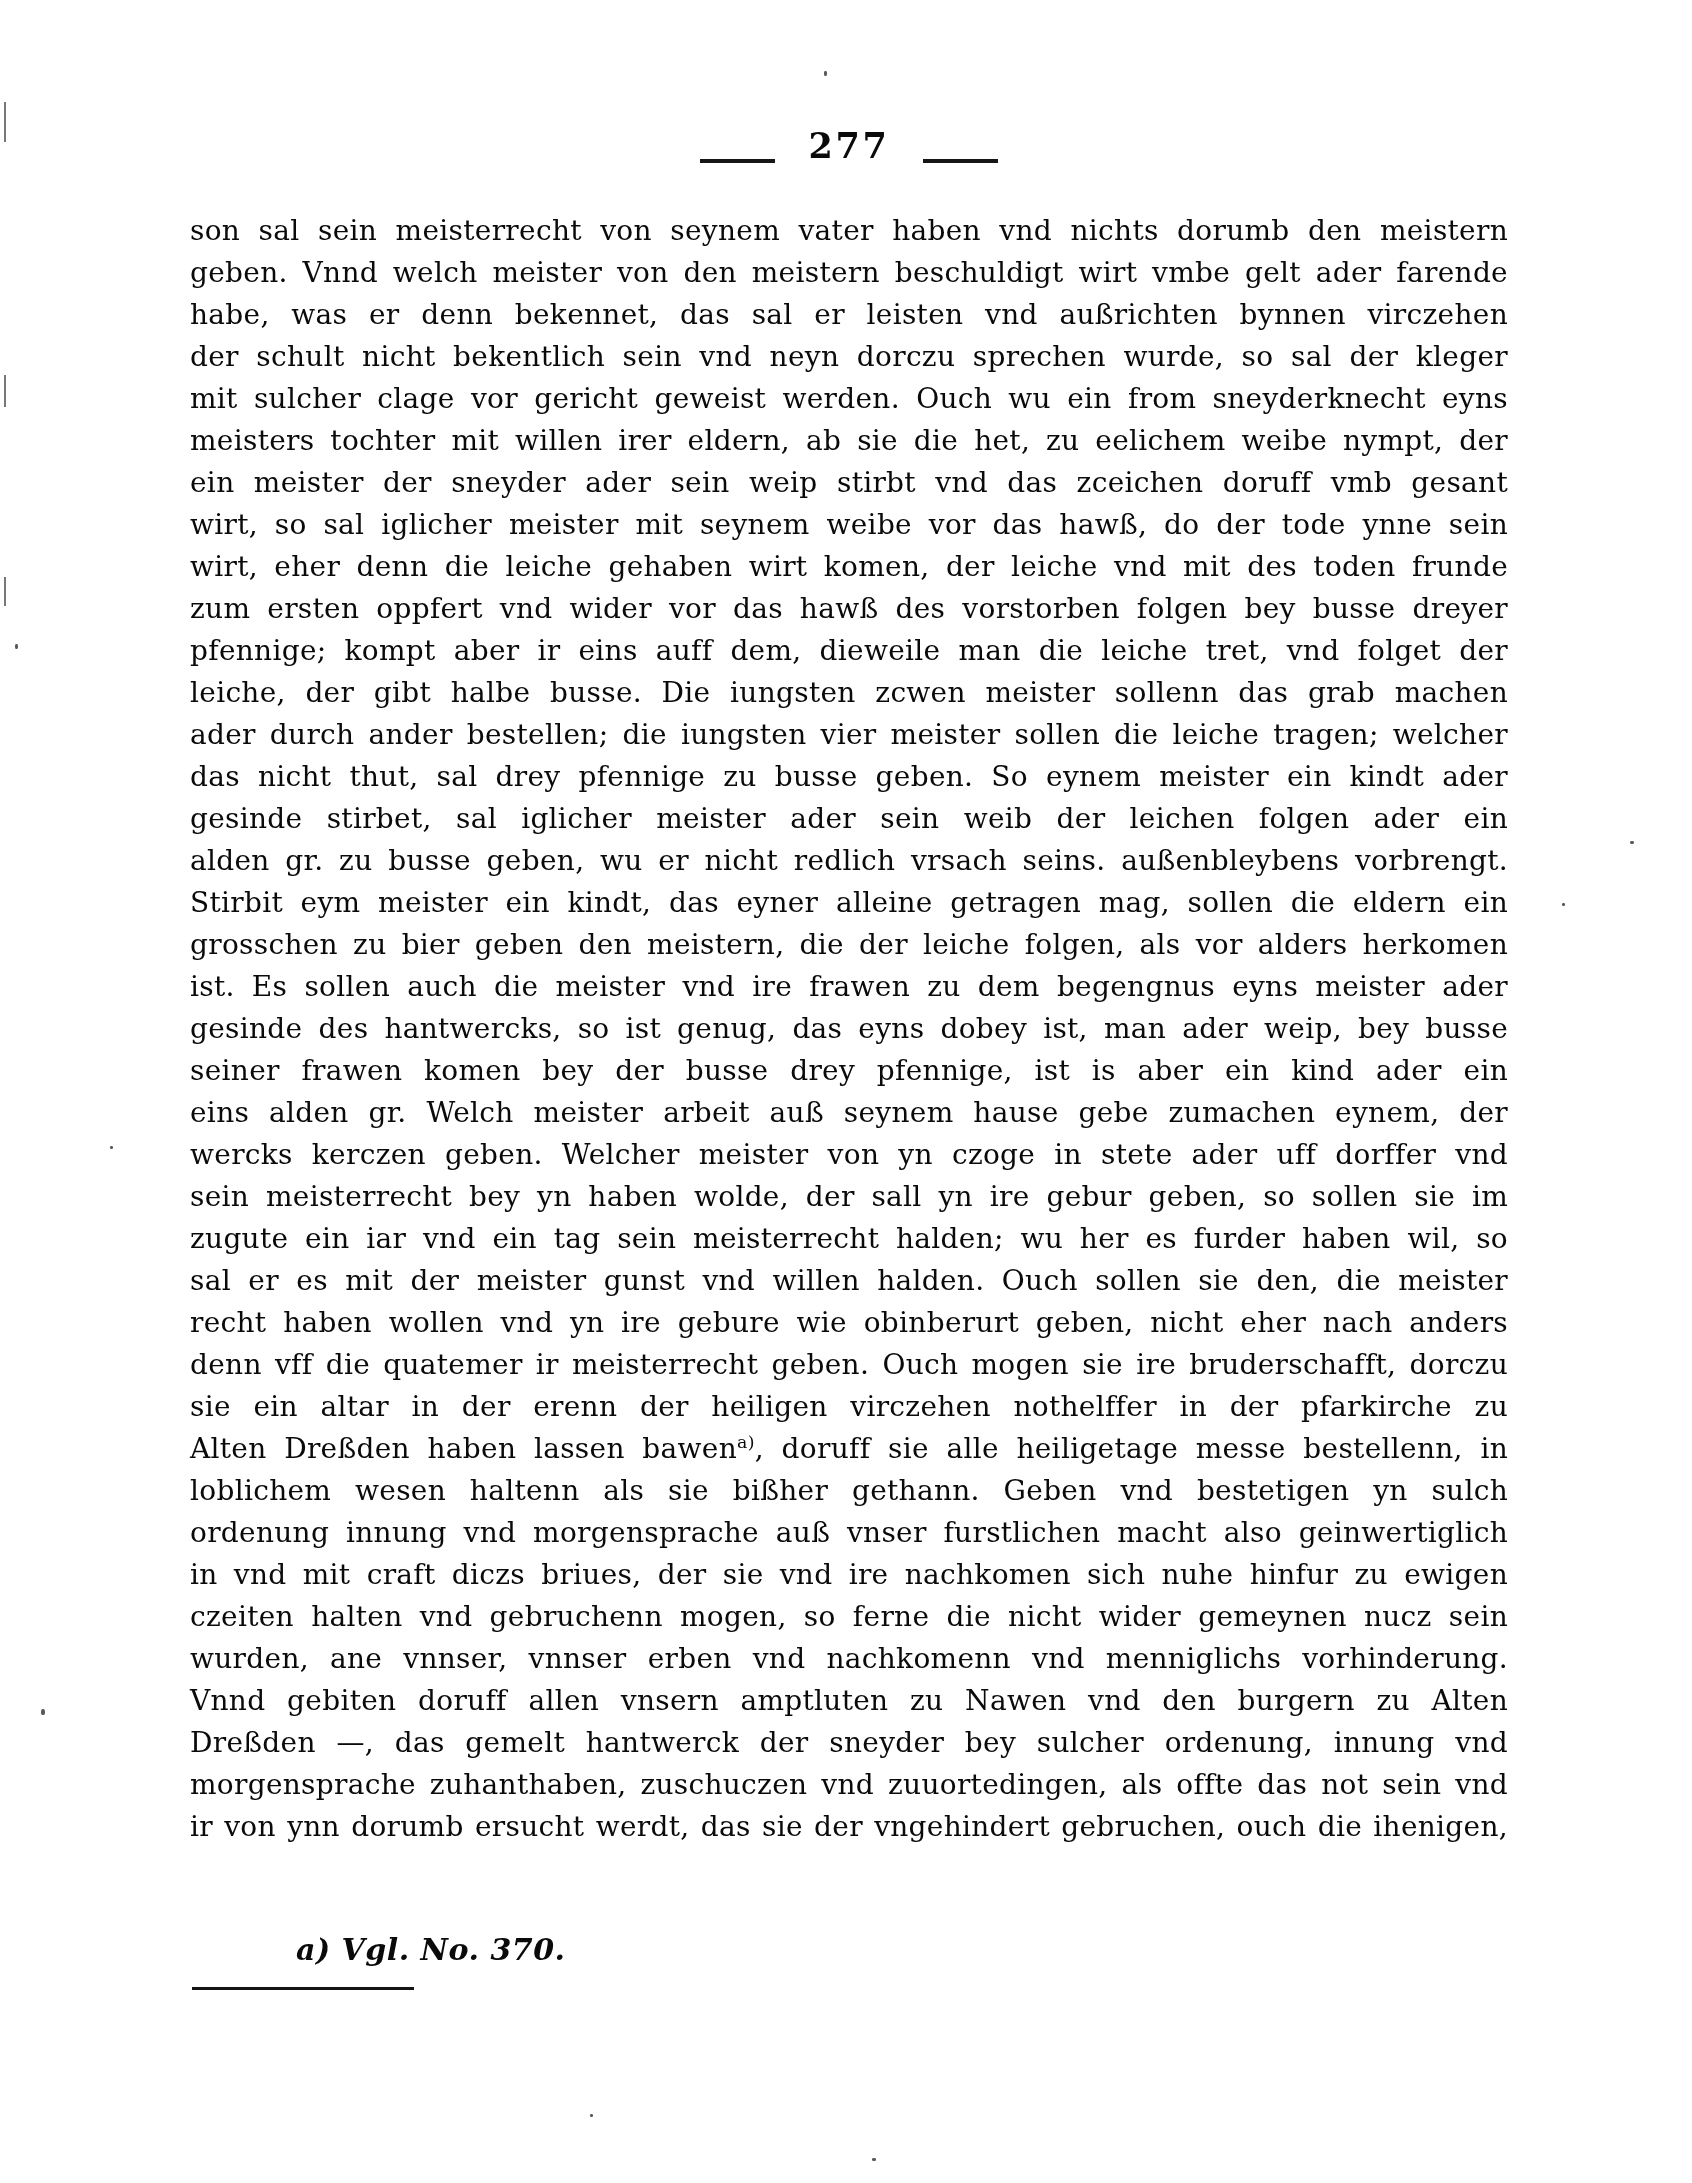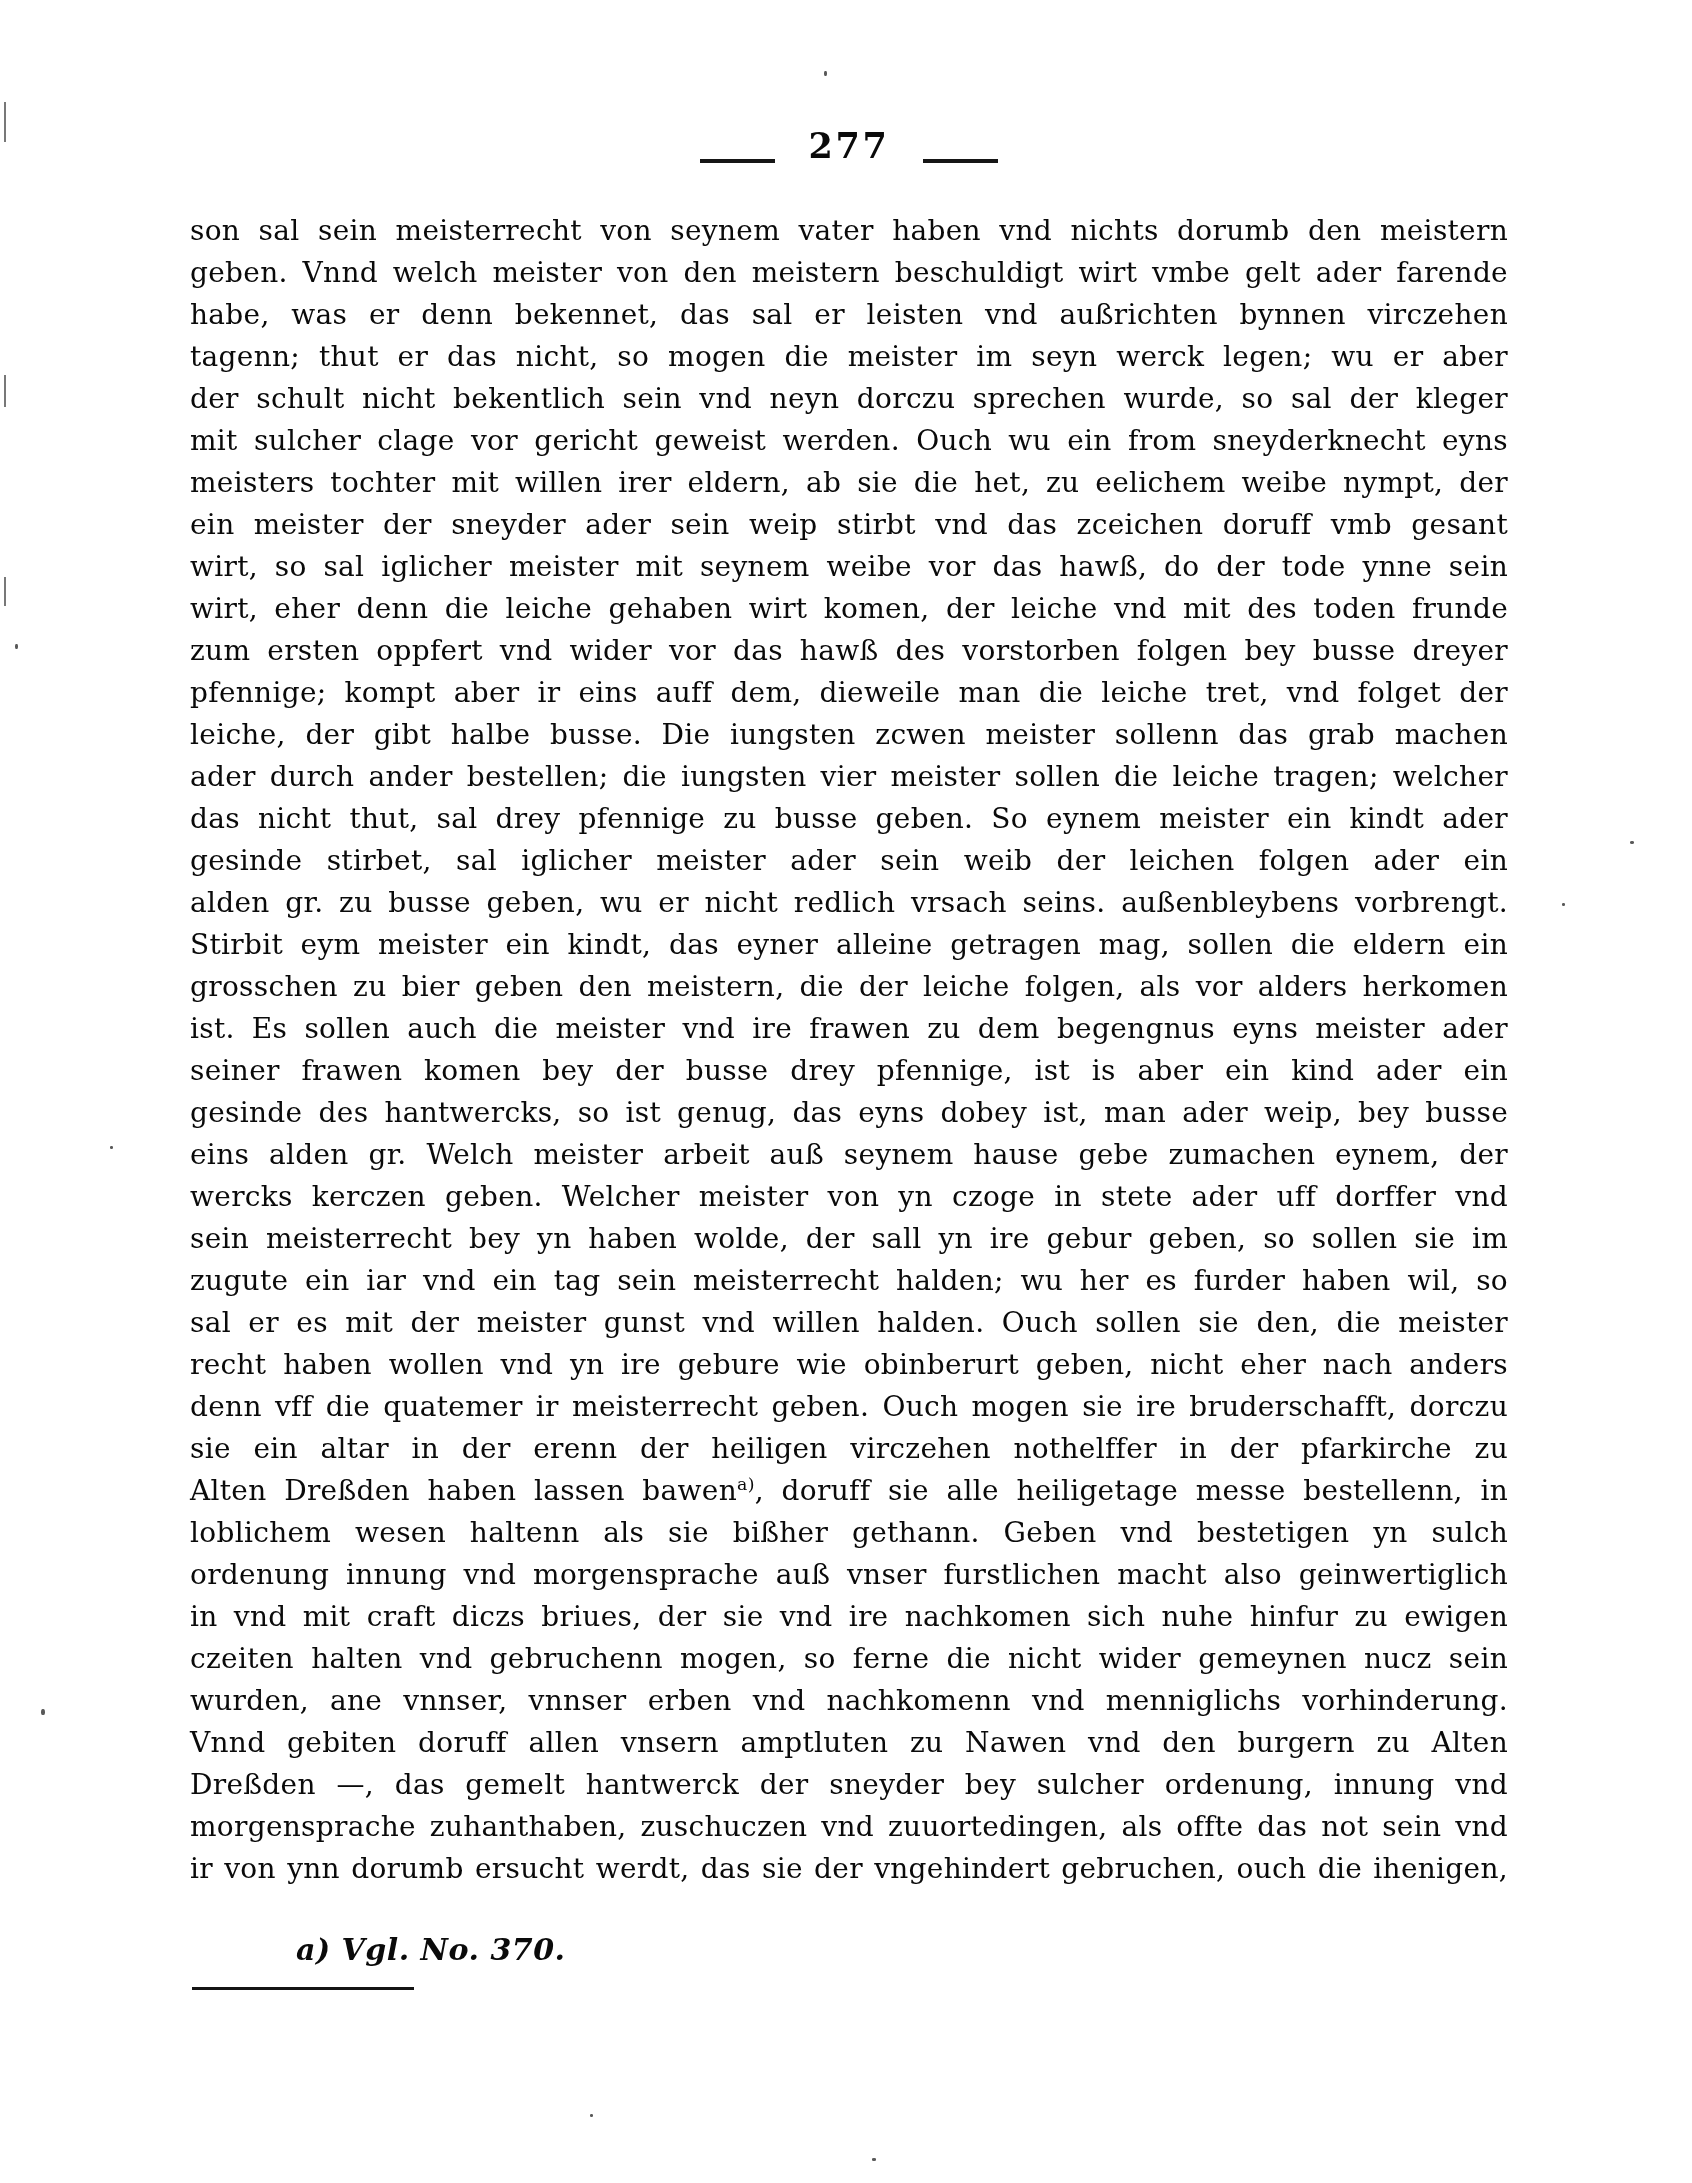--- a/index.html
+++ b/index.html
@@ -102,39 +102,38 @@
   <div class="header">
     <span class="dash"></span>
     <span class="page-number">277</span>
     <span class="dash"></span>
   </div>
 
   <div class="body-text">
       <div class="line">son sal sein meisterrecht von seynem vater haben vnd nichts dorumb den meistern</div>
       <div class="line">geben. Vnnd welch meister von den meistern beschuldigt wirt vmbe gelt ader farende</div>
       <div class="line">habe, was er denn bekennet, das sal er leisten vnd außrichten bynnen virczehen</div>
-      <div class="line">tagenn; thut er das nicht, so mogen die meister im seyn werck legen; wu er aber</div>
       <div class="line">der schult nicht bekentlich sein vnd neyn dorczu sprechen wurde, so sal der kleger</div>
       <div class="line">mit sulcher clage vor gericht geweist werden. Ouch wu ein from sneyderknecht eyns</div>
       <div class="line">meisters tochter mit willen irer eldern, ab sie die het, zu eelichem weibe nympt, der</div>
       <div class="line">ein meister der sneyder ader sein weip stirbt vnd das zceichen doruff vmb gesant</div>
       <div class="line">wirt, so sal iglicher meister mit seynem weibe vor das hawß, do der tode ynne sein</div>
       <div class="line">wirt, eher denn die leiche gehaben wirt komen, der leiche vnd mit des toden frunde</div>
       <div class="line">zum ersten oppfert vnd wider vor das hawß des vorstorben folgen bey busse dreyer</div>
       <div class="line">pfennige; kompt aber ir eins auff dem, dieweile man die leiche tret, vnd folget der</div>
       <div class="line">leiche, der gibt halbe busse. Die iungsten zcwen meister sollenn das grab machen</div>
       <div class="line">ader durch ander bestellen; die iungsten vier meister sollen die leiche tragen; welcher</div>
       <div class="line">das nicht thut, sal drey pfennige zu busse geben. So eynem meister ein kindt ader</div>
       <div class="line">gesinde stirbet, sal iglicher meister ader sein weib der leichen folgen ader ein</div>
       <div class="line">alden gr. zu busse geben, wu er nicht redlich vrsach seins. außenbleybens vorbrengt.</div>
       <div class="line">Stirbit eym meister ein kindt, das eyner alleine getragen mag, sollen die eldern ein</div>
       <div class="line">grosschen zu bier geben den meistern, die der leiche folgen, als vor alders herkomen</div>
       <div class="line">ist. Es sollen auch die meister vnd ire frawen zu dem begengnus eyns meister ader</div>
+      <div class="line">gesinde des hantwercks, so ist genug, das eyns dobey ist, man ader weip, bey busse</div>
       <div class="line">seiner frawen komen bey der busse drey pfennige, ist is aber ein kind ader ein</div>
-      <div class="line">gesinde des hantwercks, so ist genug, das eyns dobey ist, man ader weip, bey busse</div>
       <div class="line">eins alden gr. Welch meister arbeit auß seynem hause gebe zumachen eynem, der</div>
       <div class="line">wercks kerczen geben. Welcher meister von yn czoge in stete ader uff dorffer vnd</div>
       <div class="line">sein meisterrecht bey yn haben wolde, der sall yn ire gebur geben, so sollen sie im</div>
       <div class="line">zugute ein iar vnd ein tag sein meisterrecht halden; wu her es furder haben wil, so</div>
       <div class="line">sal er es mit der meister gunst vnd willen halden. Ouch sollen sie den, die meister</div>
       <div class="line">recht haben wollen vnd yn ire gebure wie obinberurt geben, nicht eher nach anders</div>
       <div class="line">denn vff die quatemer ir meisterrecht geben. Ouch mogen sie ire bruderschafft, dorczu</div>
       <div class="line">sie ein altar in der erenn der heiligen virczehen nothelffer in der pfarkirche zu</div>
       <div class="line">Alten Dreßden haben lassen bawen<sup>a)</sup>, doruff sie alle heiligetage messe bestellenn, in</div>
       <div class="line">loblichem wesen haltenn als sie bißher gethann. Geben vnd bestetigen yn sulch</div>

